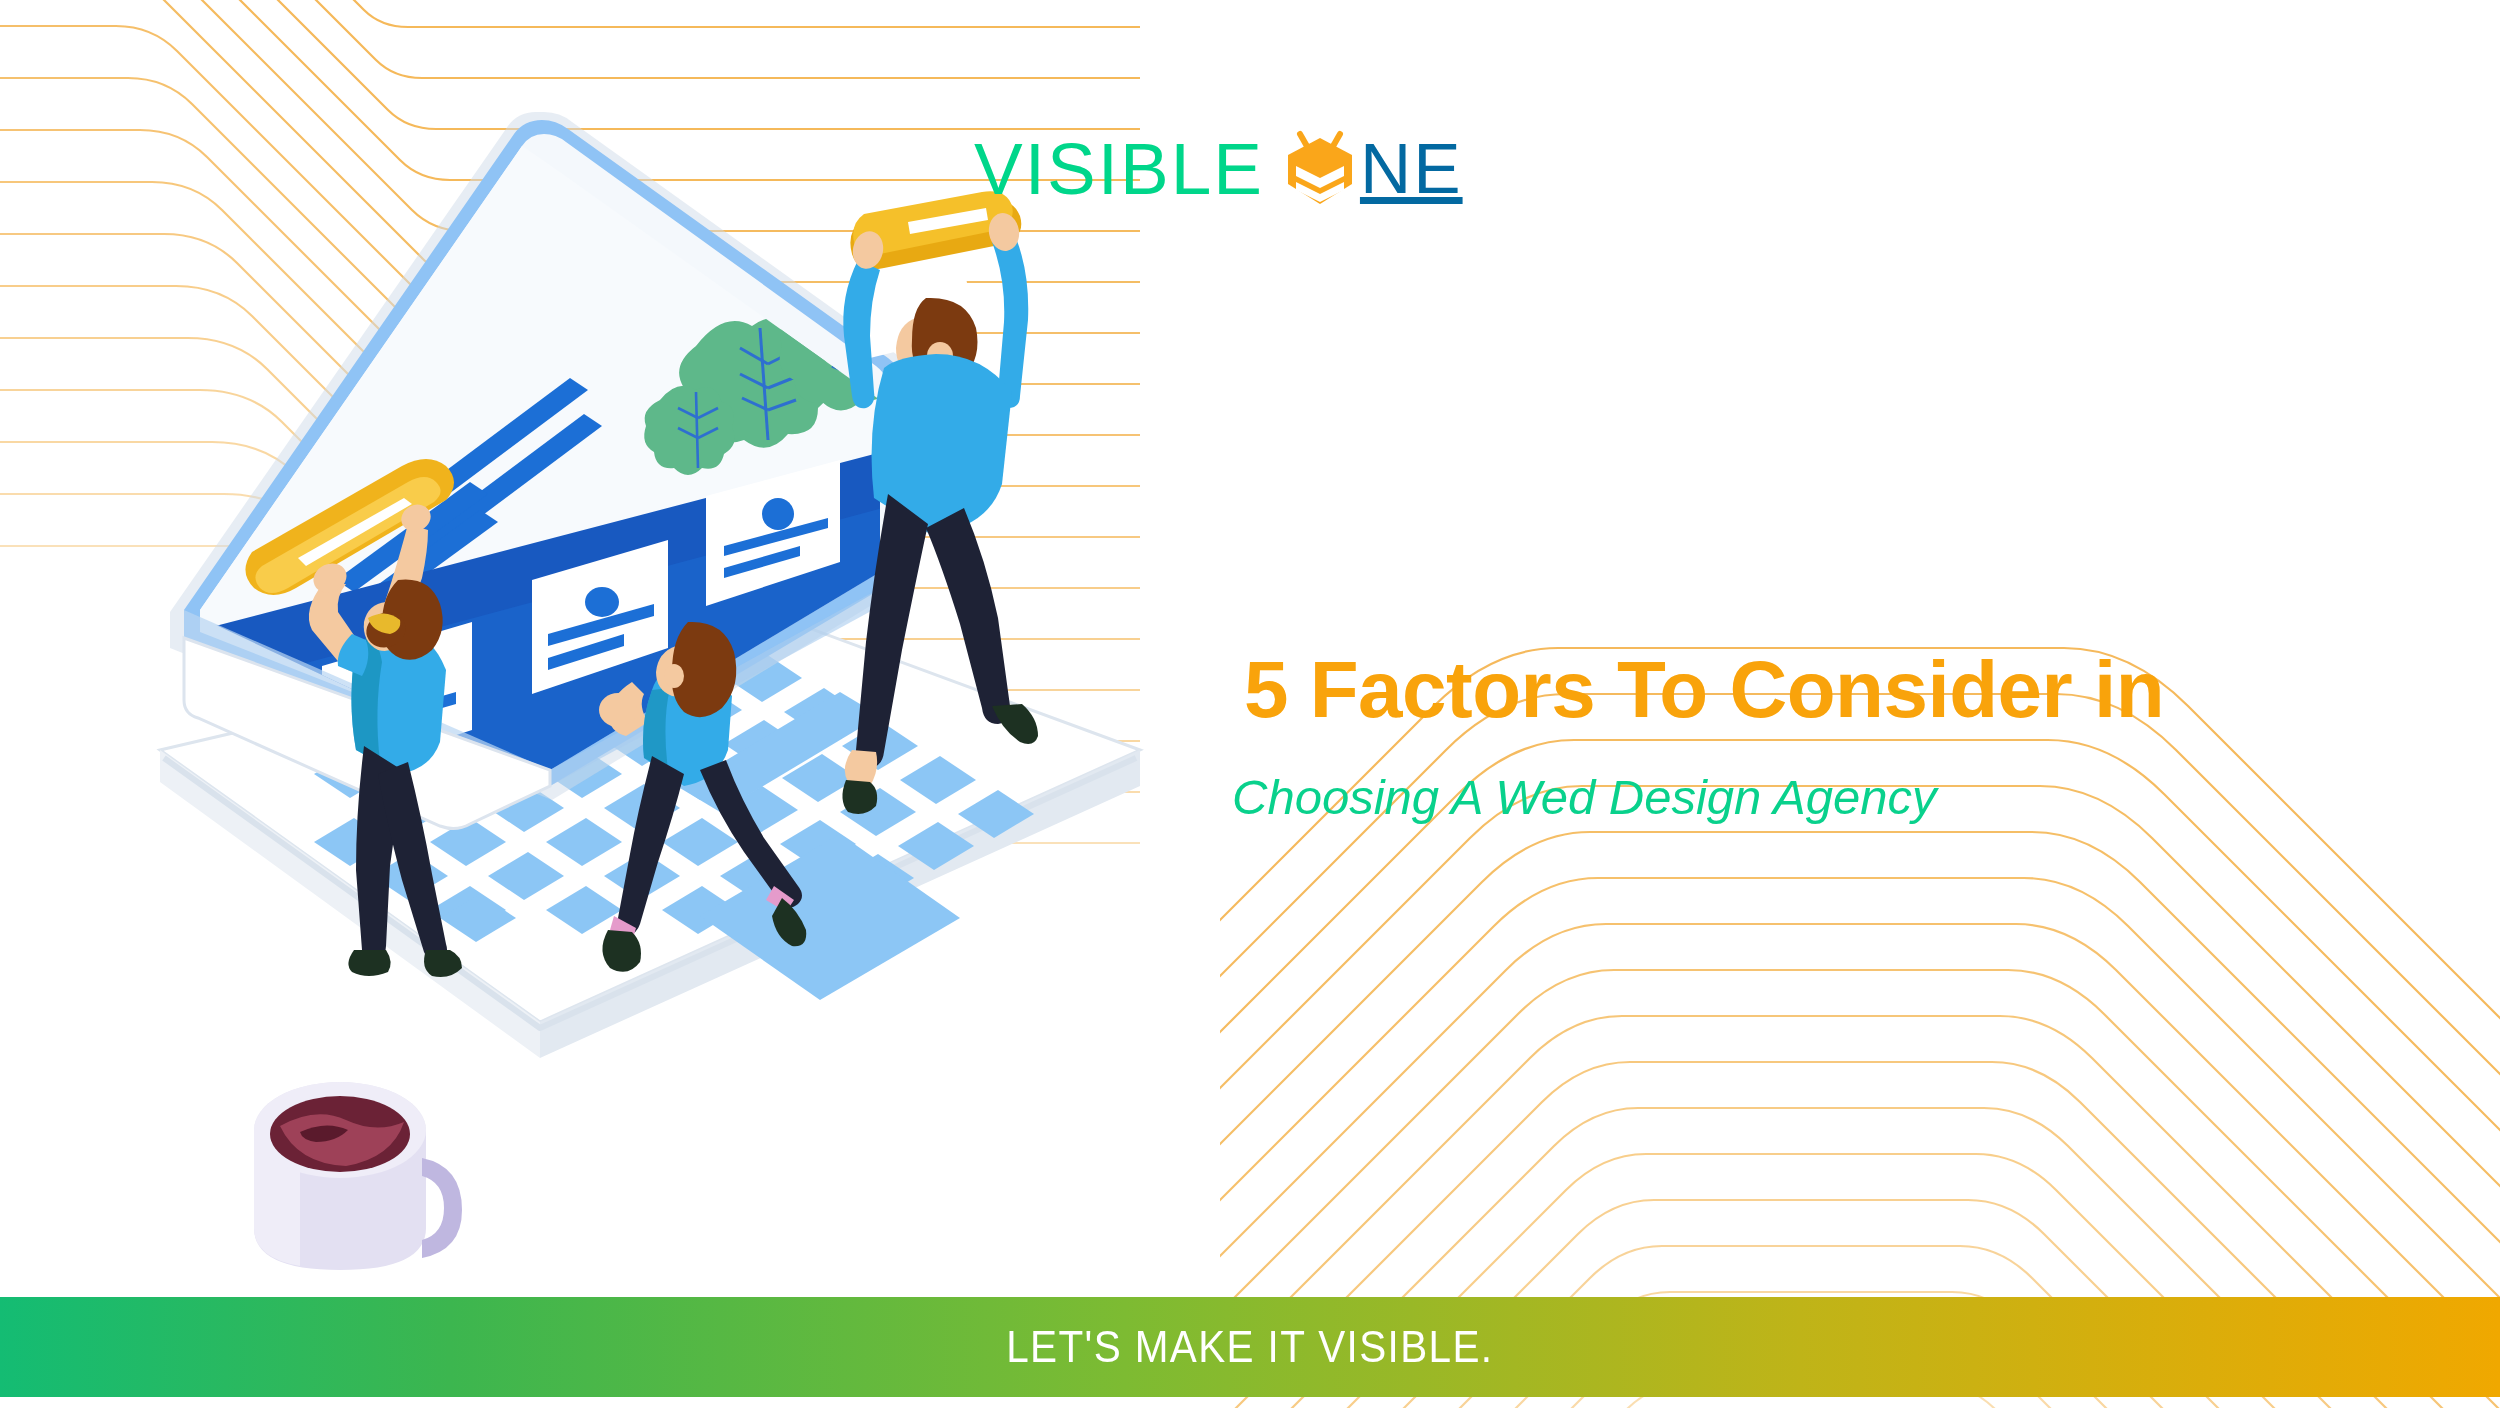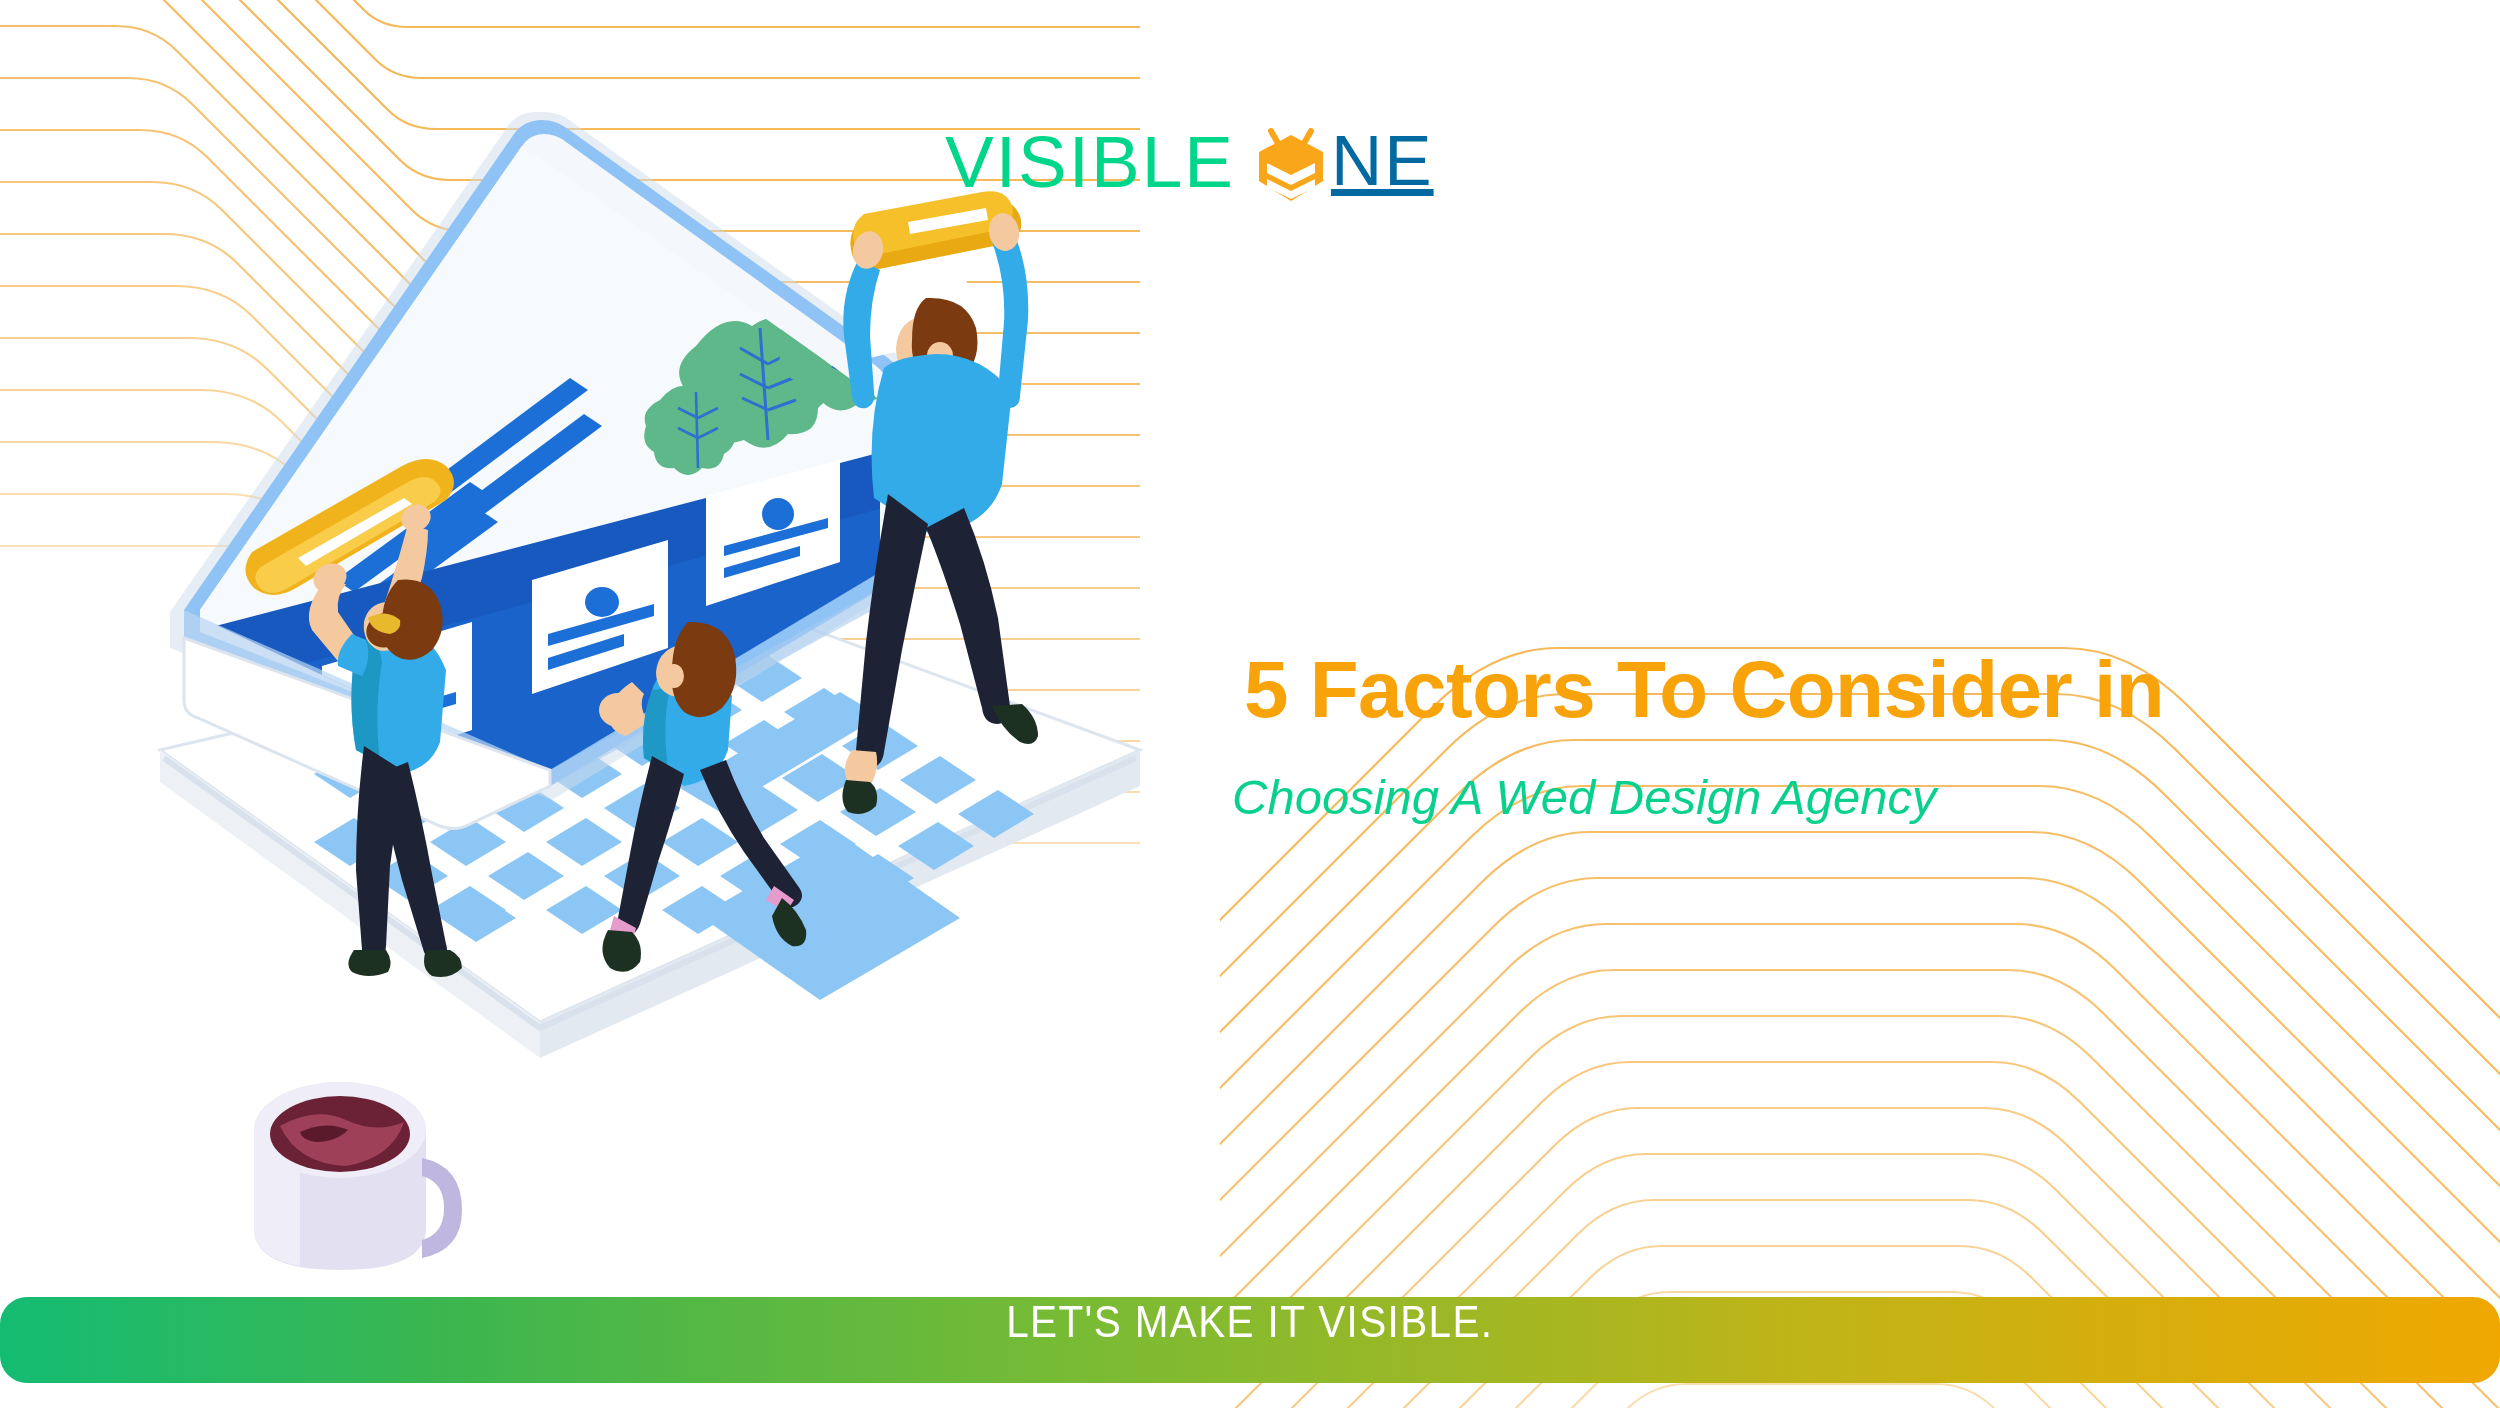--- a/index.html
+++ b/index.html
@@ -32,23 +32,24 @@
   #bg-bottomright {
     right: -220px;
     bottom: -560px;
     width: 1500px;
     height: 1400px;
   }
 
   
   #logo {
     position: absolute;
-    left: 945px;
+    left: 974px;
     top: 125px;
     display: flex;
+    align-items: center;
     height: 86px;
   }
   #logo-word {
     font-family: "Liberation Sans", sans-serif;
     font-size: 73px;
     font-weight: 500;
     letter-spacing: 2px;
     color: #00D68A;
     line-height: 1;
     white-space: nowrap;
@@ -100,26 +101,25 @@
     margin-top: 40px;
     white-space: nowrap;
   }
 
   
   #footer-bar {
     position: absolute;
     left: 0;
     top: 1297px;
     width: 2500px;
-    height: 86px;
+    height: 100px;
     background: linear-gradient(90deg, #14BC73 0%, #3CB64F 18%, #7DBB32 45%, #BFB418 72%, #F0A800 100%);
     display: flex;
-    align-items: flex-start;
+    align-items: center;
     justify-content: center;
-    border-radius: 27px;
   }
   #footer-text {
     font-family: "Liberation Sans", sans-serif;
     font-size: 44px;
     font-weight: normal;
     color: #ffffff;
     letter-spacing: 1.5px;
     white-space: nowrap;
     transform: scaleX(0.92);
   }

